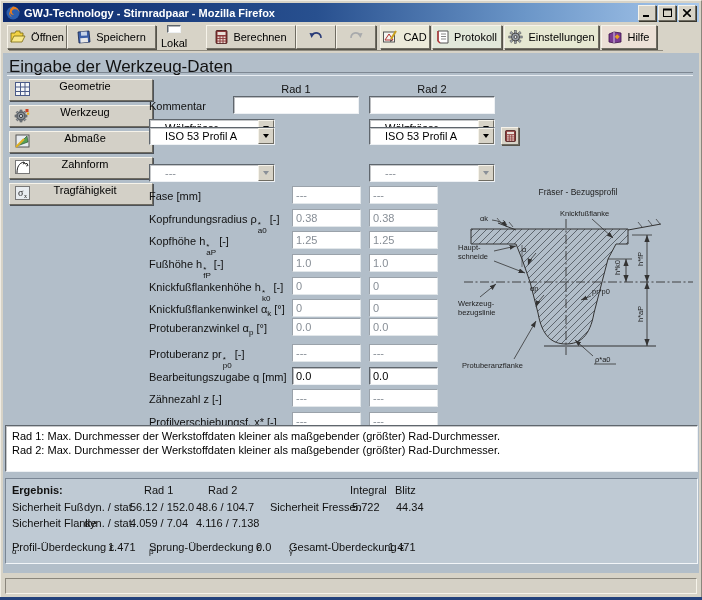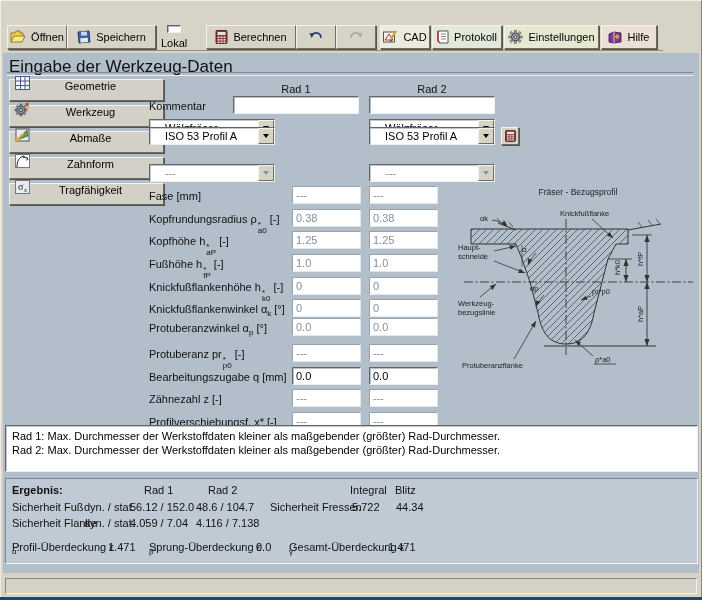--- a/index.html
+++ b/index.html
@@ -15,21 +15,21 @@
   .toolbar{position:absolute;left:2px;top:21px;right:2px;height:31px;background:#d7d3c7;}
   .tb-btn{position:absolute;top:3px;height:24px;background:#d7d3c7;border:1px solid;border-color:#f6f3ea #6f6c62 #6f6c62 #f6f3ea;box-shadow:1px 1px 0 #55534a;box-sizing:border-box;display:flex;align-items:center;justify-content:center;gap:5px;font-size:11px;color:#000;cursor:default;}
   .tb-groove{position:absolute;left:6px;top:28px;width:654px;height:2px;border-top:1px solid #908c80;border-bottom:1px solid #fff;}
   .chk-wrap{position:absolute;top:3px;height:24px;display:flex;align-items:center;gap:4px;font-size:11px;flex-direction:column;}
   .checkbox{width:12px;height:12px;background:#fff;border:1px solid;border-color:#5f666d #eef1f4 #eef1f4 #5f666d;box-shadow:inset 1px 1px 0 rgba(64,70,76,.4);}
   
   .content{position:absolute;left:2px;top:52px;right:2px;height:520px;background:#b2bec9;}
   .section-title{position:absolute;left:6px;top:4px;font-size:17px;color:#111;}
   .section-groove{position:absolute;left:4px;top:19px;right:6px;height:2px;border-top:1px solid #7e8893;border-bottom:1px solid #e8edf2;}
   
-  .sb-btn{position:absolute;left:6px;width:155px;height:22px;background:#d3d0c7;border:1px solid;border-color:#f6f3ea #6f6c62 #6f6c62 #f6f3ea;box-shadow:1px 1px 0 #4d5258;display:flex;align-items:flex-end;font-size:11px;padding:8px 2px;box-sizing:border-box;}
+  .sb-btn{position:absolute;left:6px;width:144px;height:22px;background:#d3d0c7;border:1px solid;border-color:#f6f3ea #6f6c62 #6f6c62 #f6f3ea;box-shadow:1px 1px 0 #4d5258;display:flex;align-items:flex-start;font-size:11px;padding:0 2px;box-sizing:border-box;}
   .sb-ico{width:20px;height:18px;display:flex;align-items:center;justify-content:center;}
   .sb-label{flex:1;text-align:center;margin-right:12px;}
   
   .col-head{position:absolute;top:30px;width:126px;text-align:center;font-size:11px;color:#111;}
   #form-rows{position:absolute;left:146px;top:43px;width:420px;height:340px;}
   .frow{position:absolute;left:0;width:420px;height:20px;}
   .flabel{position:absolute;left:0;top:4px;font-size:11px;white-space:nowrap;color:#111;}
   .flabel sub{font-size:8px;}
   .supsub{display:inline-flex;flex-direction:column;font-size:8px;line-height:6px;vertical-align:-4px;margin-left:1px;}
   .ss-top{height:6px;}
@@ -56,20 +56,43 @@
   
   .statusstrip{position:absolute;left:2px;top:572px;right:2px;height:22px;background:#d7d3c7;}
   .statusbar{position:absolute;left:2px;top:5px;right:2px;height:16px;background:#d5d1c6;border:1px solid;border-color:#8a867c #f6f3ea #f6f3ea #8a867c;box-sizing:border-box;font-size:10px;padding:1px 4px;color:#444;}
   .bottom-edge{position:absolute;left:0;top:597px;width:702px;height:3px;background:#24427c;}
 </style>
 </head>
 <body>
 
 <div class="window">
 
+  <div class="titlebar">
+    <svg width="14" height="14" viewBox="0 0 14 14">
+      <circle cx="7" cy="7" r="6.5" fill="#2b5fb0"></circle>
+      <path d="M7,0.5 A6.5,6.5 0 0 1 13.5,7 C13,3.5 10,2.5 7.5,3.5 C5,4.5 5.5,8 8,8.5 C6,9.5 3.5,8 4,5 C2.5,6.5 3,10 6,11 A6.5,6.5 0 0 1 7,0.5 Z" fill="#e87e1e"></path>
+    </svg>
+    <span class="title-text">GWJ-Technology - Stirnradpaar - Mozilla Firefox</span>
+    <span class="win-btn">
+      <svg width="8" height="8" viewBox="0 0 8 8">
+          <rect x="0" y="6" width="6" height="2" fill="#000"></rect>
+        </svg>
+    </span>
+    <span class="win-btn">
+      <svg width="9" height="9" viewBox="0 0 9 9">
+          <rect x="0.5" y="1.5" width="8" height="7" fill="none" stroke="#000"></rect>
+          <rect x="0" y="0.5" width="9" height="2" fill="#000"></rect>
+        </svg>
+    </span>
+    <span class="win-btn">
+      <svg width="8" height="8" viewBox="0 0 8 8">
+          <path d="M0,0 L8,8 M8,0 L0,8" stroke="#000" stroke-width="1.6"></path>
+        </svg>
+    </span>
+  </div>
 
   <div class="toolbar">
     <div class="tb-btn" style="left:4px;width:60px;align-items:center;">
       <svg width="16" height="14" viewBox="0 0 16 14">
         <path d="M1,3 L5,3 L6,1 L10,1 L10,3 L13,3 L13,6 L1,12 Z" fill="#f2d245" stroke="#7a6a10" stroke-width="0.8"></path>
         <path d="M1,12 L4,6 L15,6 L12,12 Z" fill="#f8e88a" stroke="#7a6a10" stroke-width="0.8"></path>
       </svg>
       <span>Öffnen</span>
     </div>
     <div class="tb-btn" style="left:64px;width:89px;text-align:right;">

